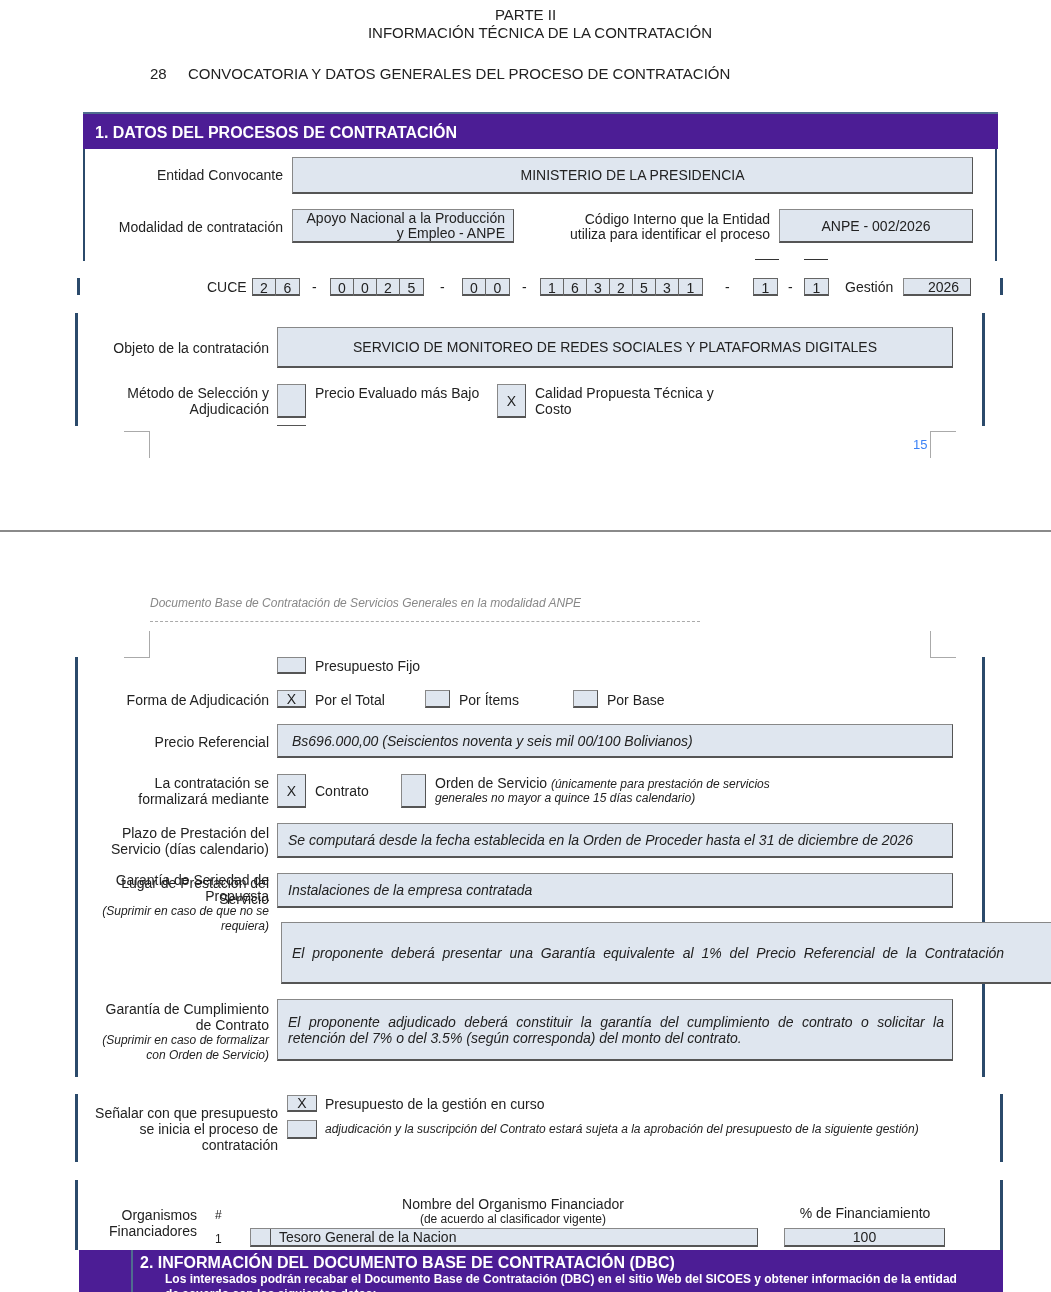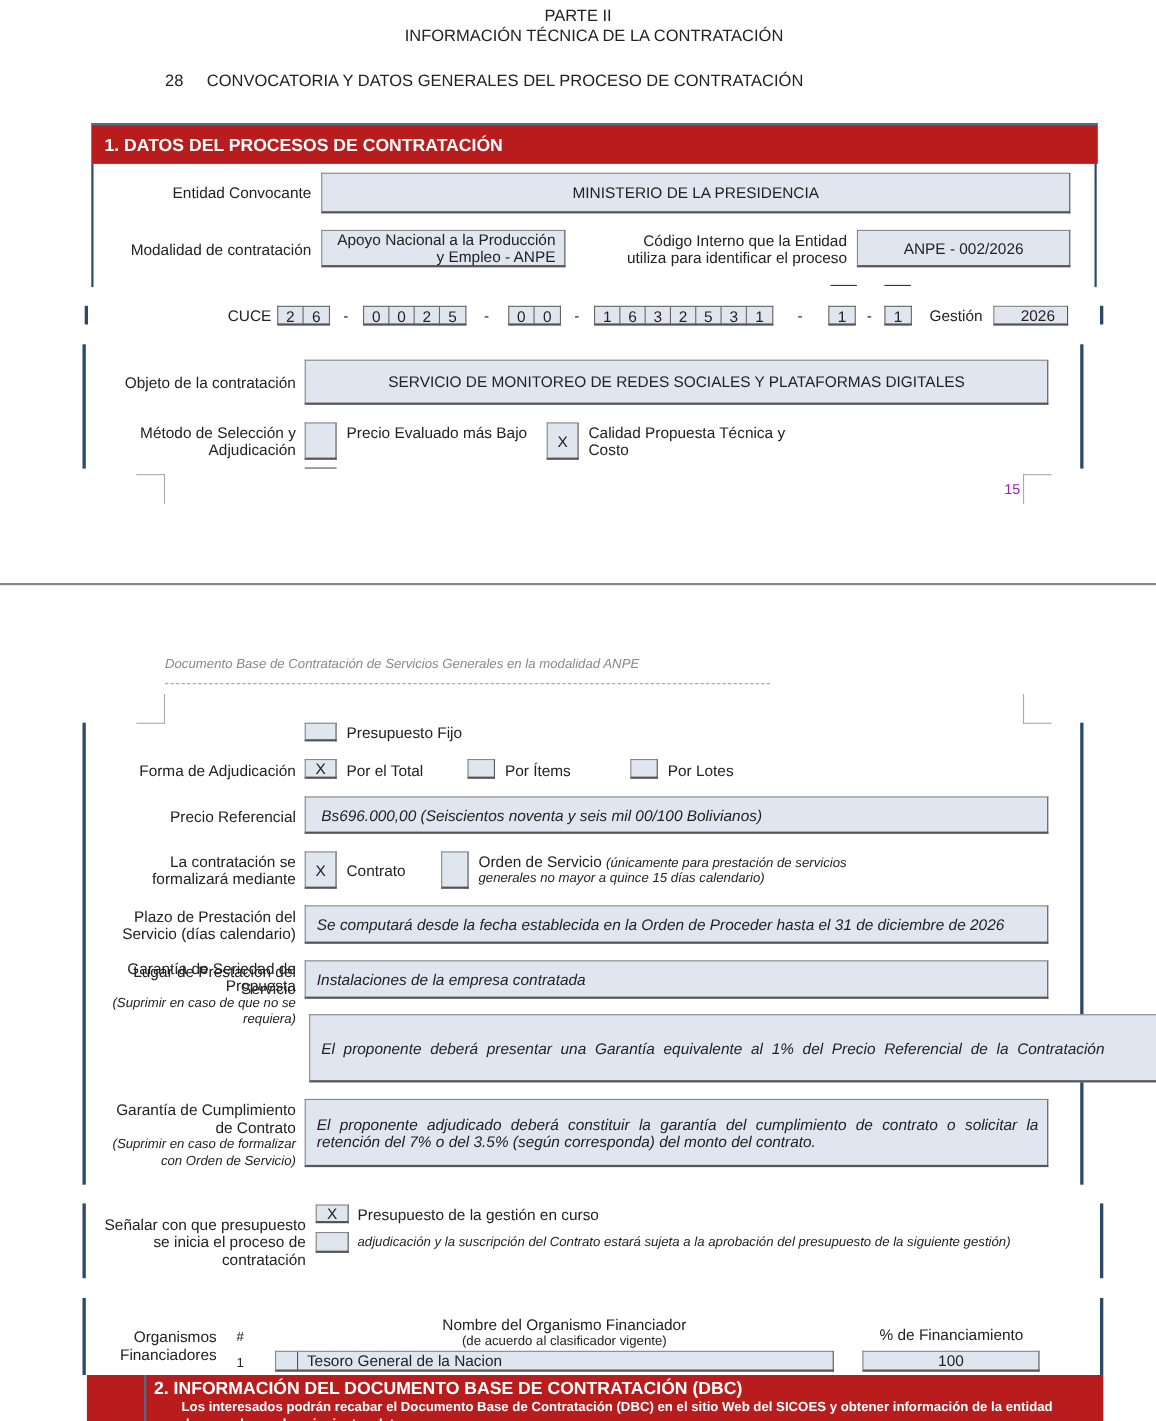--- a/index.html
+++ b/index.html
@@ -6,21 +6,21 @@
   body { width: 1051px; height: 1292px; background: #fff; font-family: "Liberation Sans", sans-serif; color: #222; position: relative; overflow: hidden; font-size: 14px; }
   .abs { position: absolute; }
   .center { text-align: center; }
   .field { position: absolute; background: #dfe6ef; border: 1px solid #888; border-right-color: #555; border-bottom: 2px solid #555; display: flex; align-items: center; }
   .cbox { position: absolute; background: #dfe6ef; border: 1px solid #888; border-right: 1px solid #555; border-bottom: 2px solid #555; display: flex; align-items: center; justify-content: center; font-size: 14px; }
   .lbl { position: absolute; text-align: right; font-size: 14px; line-height: 16px; color: #222; }
   .txt { position: absolute; font-size: 14px; line-height: 16px; color: #222; }
   .it { font-style: italic; }
   .sm { font-size: 12px; }
   .vbar { position: absolute; width: 3px; background: #2b4a6b; }
-  .header-bar { position: absolute; background: #b91c1c; color: #fff; font-weight: bold; }
+  .header-bar { position: absolute; background: #4c1d95; color: #fff; font-weight: bold; }
   .digit { display: inline-flex; align-items: center; justify-content: center; width: 23px; height: 17px; border-right: 1px solid #666; font-size: 14px; }
   .digit:last-child { border-right: none; }
   .dgroup { position: absolute; display: flex; background: #dfe6ef; border: 1px solid #666; border-bottom: 2px solid #555; height: 18px; }
   .dash { position: absolute; font-size: 14px; }
   .corner { position: absolute; border-color: #aaa; border-style: solid; border-width: 0; }
 </style>
 </head>
 <body>
 
 <div class="abs center" style="left:0;width:1051px;top:6px;font-size:15px;line-height:18px;">PARTE II</div>
@@ -118,21 +118,21 @@
 <div class="cbox" style="left:497px;top:384px;width:29px;height:34px;">
     <span>X</span>
   </div>
 <div class="txt" style="left:535px;top:385px;">
   <div>Calidad Propuesta Técnica y</div>
   <div>Costo</div>
 </div>
 
 <div class="corner" style="left:124px;top:431px;width:26px;height:27px;border-top-width:1px;border-right-width:1px;"></div>
 <div class="corner" style="left:930px;top:431px;width:26px;height:27px;border-top-width:1px;border-left-width:1px;"></div>
-<div class="txt" style="left:913px;top:437px;color:#a21caf;font-size:13px;">15</div>
+<div class="txt" style="left:913px;top:437px;color:#3b82f6;font-size:13px;">15</div>
 
 <div class="abs" style="left:0;top:530px;width:1051px;height:2px;background:#8a8a8a;"></div>
 
 <div class="txt it" style="left:150px;top:595px;font-size:12px;color:#888;">Documento Base de Contratación de Servicios Generales en la modalidad ANPE</div>
 <div class="abs" style="left:150px;top:621px;width:550px;height:0;border-top:1px dashed #aaa;"></div>
 <div class="corner" style="left:124px;top:631px;width:26px;height:27px;border-bottom-width:1px;border-right-width:1px;"></div>
 <div class="corner" style="left:930px;top:631px;width:26px;height:27px;border-bottom-width:1px;border-left-width:1px;"></div>
 
 <div class="vbar" style="left:75px;top:657px;height:420px;"></div>
 <div class="vbar" style="left:982px;top:657px;height:420px;"></div>
@@ -147,21 +147,21 @@
     <span>X</span>
   </div>
 <div class="txt" style="left:315px;top:692px;">Por el Total</div>
 <div class="cbox" style="left:425px;top:690px;width:25px;height:18px;">
     <span></span>
   </div>
 <div class="txt" style="left:459px;top:692px;">Por Ítems</div>
 <div class="cbox" style="left:573px;top:690px;width:25px;height:18px;">
     <span></span>
   </div>
-<div class="txt" style="left:607px;top:692px;">Por Lotes</div>
+<div class="txt" style="left:607px;top:692px;">Por Base</div>
 
 <div class="lbl" style="left:90px;width:179px;top:734px;">Precio Referencial</div>
 <div class="field it" style="left:277px;top:724px;width:676px;height:34px;padding-left:14px;font-weight:bold;font-weight:500;">
   <span style="font-style:italic;">Bs696.000,00 (Seiscientos noventa y seis mil 00/100 Bolivianos)</span>
 </div>
 
 <div class="lbl" style="left:90px;width:179px;top:775px;">
   <div>La contratación se</div>
   <div>formalizará mediante</div>
 </div>

